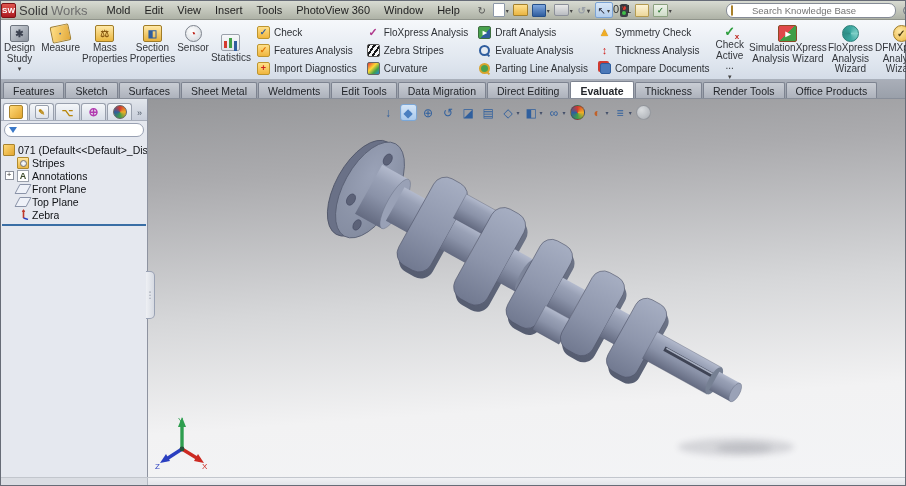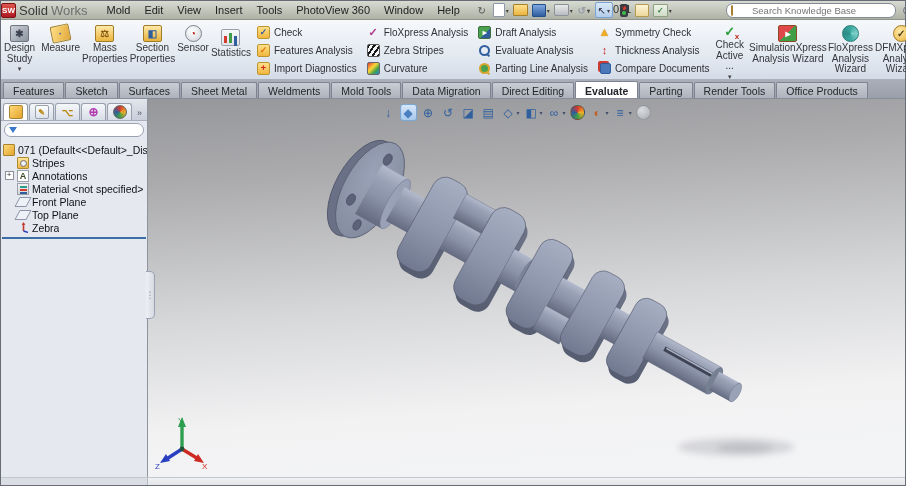--- a/index.html
+++ b/index.html
@@ -229,21 +229,21 @@
           <span class="bi bi-section">◧</span>
         </span>
       <span class="blabel">Section Properties</span>
     </div>
     <div class="big" style="width:38px">
       <span class="bicon">
           <span class="bi bi-sensor">◔</span>
         </span>
       <span class="blabel">Sensor</span>
     </div>
-    <div class="big" style="width:44px;justify-content:center;padding-bottom:16px">
+    <div class="big" style="width:44px;justify-content:flex-end;padding-bottom:16px">
       <span class="bicon">
           <span class="bi bi-stats"></span>
         </span>
       <span class="blabel">Statistics</span>
     </div>
 
     <div class="cols">
       <div class="col">
         <div class="rowitem">
           <span class="ri-icon ig ic-check">✓</span>
@@ -330,25 +330,25 @@
     </div>
 
   </div>
 
   <div class="tabstrip">
     <span class="ctab">Features</span>
     <span class="ctab">Sketch</span>
     <span class="ctab">Surfaces</span>
     <span class="ctab">Sheet Metal</span>
     <span class="ctab">Weldments</span>
-    <span class="ctab">Mold Tools</span>
+    <span class="ctab">Edit Tools</span>
     <span class="ctab">Data Migration</span>
     <span class="ctab">Direct Editing</span>
     <span class="ctab active">Evaluate</span>
-    <span class="ctab">Parting</span>
+    <span class="ctab">Thickness</span>
     <span class="ctab">Render Tools</span>
     <span class="ctab">Office Products</span>
   </div>
 
   <div class="main">
 
     <div class="sidebar">
       <div class="stabs">
         <span class="stab active">
             <span class="sicon si-part"></span>
@@ -382,25 +382,20 @@
           <span class="slot"></span>
           <span class="tic tic-folder"></span>
           <span class="tlabel">Stripes</span>
         </div>
         <div class="trow">
           <span class="slot">
               <span class="texp">+</span>
             </span>
           <span class="tic tic-a">A</span>
           <span class="tlabel">Annotations</span>
-        </div>
-        <div class="trow">
-          <span class="slot"></span>
-          <span class="tic tic-mat"></span>
-          <span class="tlabel">Material &lt;not specified&gt;</span>
         </div>
         <div class="trow">
           <span class="slot"></span>
           <span class="tic">
               <span class="tic-plane"></span>
             </span>
           <span class="tlabel">Front Plane</span>
         </div>
         <div class="trow">
           <span class="slot"></span>

